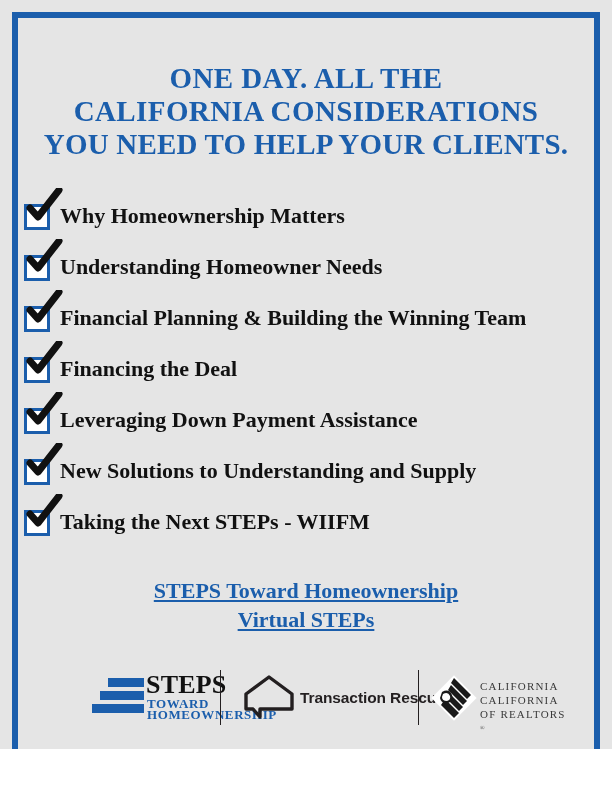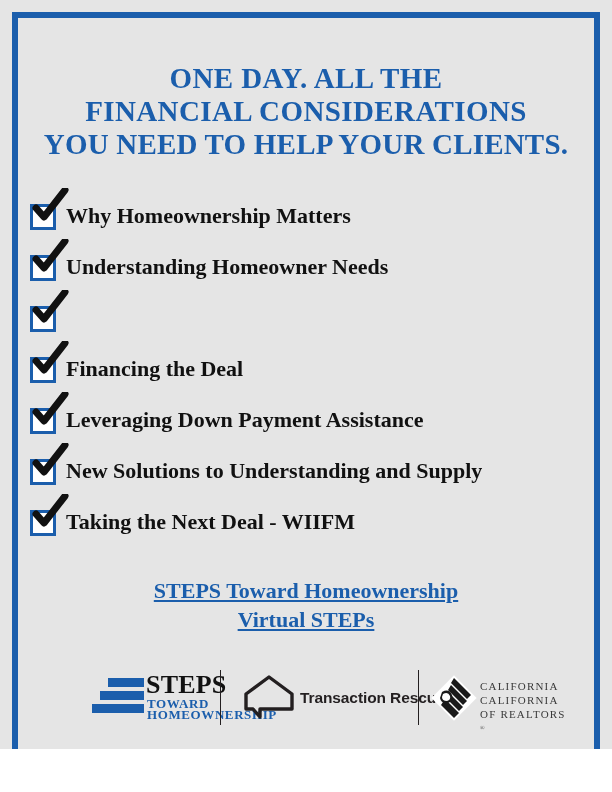--- a/index.html
+++ b/index.html
@@ -41,21 +41,21 @@
   }
   .headline .hl {
     display: block;
     white-space: nowrap;
   }
   .headline .hl3 { letter-spacing: 0.2px; text-align: center; }
 
   
   .checklist {
     position: absolute;
-    left: 30px;
+    left: 24px;
     top: 201px;
     width: 560px;
   }
   .check-row {
     position: relative;
     height: 51px;
   }
   .checkbox {
     position: absolute;
     left: 0;
@@ -230,21 +230,21 @@
 </style>
 </head>
 <body>
 
 <div class="page">
 
   <div class="frame"></div>
 
   <div class="headline">
     <span class="hl hl1">ONE DAY. ALL THE</span>
-    <span class="hl hl2">FINANCIAL CONSIDERATIONS</span>
+    <span class="hl hl2">CALIFORNIA CONSIDERATIONS</span>
     <span class="hl hl3">YOU NEED TO HELP YOUR CLIENTS.</span>
   </div>
 
   <div class="checklist">
 
     <div class="check-row">
       <span class="checkbox"></span>
       <svg class="checkmark" viewBox="0 0 40 40">
         <path d="M5 20 L13 29 L34 2" fill="none" stroke="#111111" stroke-width="7" stroke-linecap="round" stroke-linejoin="round"></path>
       </svg>
@@ -257,20 +257,21 @@
         <path d="M5 20 L13 29 L34 2" fill="none" stroke="#111111" stroke-width="7" stroke-linecap="round" stroke-linejoin="round"></path>
       </svg>
       <span class="item-label">Understanding Homeowner Needs</span>
     </div>
 
     <div class="check-row">
       <span class="checkbox"></span>
       <svg class="checkmark" viewBox="0 0 40 40">
         <path d="M5 20 L13 29 L34 2" fill="none" stroke="#111111" stroke-width="7" stroke-linecap="round" stroke-linejoin="round"></path>
       </svg>
+      <span class="item-label">Financial Planning &amp; Building the Winning Team</span>
     </div>
 
     <div class="check-row">
       <span class="checkbox"></span>
       <svg class="checkmark" viewBox="0 0 40 40">
         <path d="M5 20 L13 29 L34 2" fill="none" stroke="#111111" stroke-width="7" stroke-linecap="round" stroke-linejoin="round"></path>
       </svg>
       <span class="item-label">Financing the Deal</span>
     </div>
 
@@ -288,21 +289,21 @@
         <path d="M5 20 L13 29 L34 2" fill="none" stroke="#111111" stroke-width="7" stroke-linecap="round" stroke-linejoin="round"></path>
       </svg>
       <span class="item-label">New Solutions to Understanding and Supply</span>
     </div>
 
     <div class="check-row">
       <span class="checkbox"></span>
       <svg class="checkmark" viewBox="0 0 40 40">
         <path d="M5 20 L13 29 L34 2" fill="none" stroke="#111111" stroke-width="7" stroke-linecap="round" stroke-linejoin="round"></path>
       </svg>
-      <span class="item-label">Taking the Next Deal - WIIFM</span>
+      <span class="item-label">Taking the Next STEPs - WIIFM</span>
     </div>
 
   </div>
 
   <div class="subtitle">
     <span>STEPS Toward Homeownership</span>
     <span>Virtual STEPs</span>
   </div>
 
   <div class="footer">

